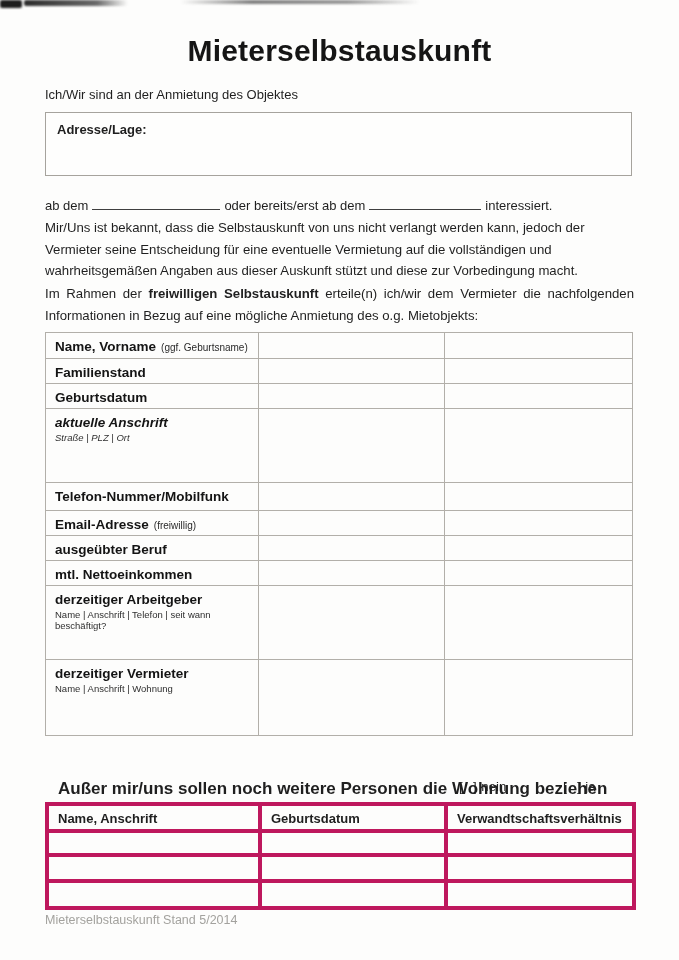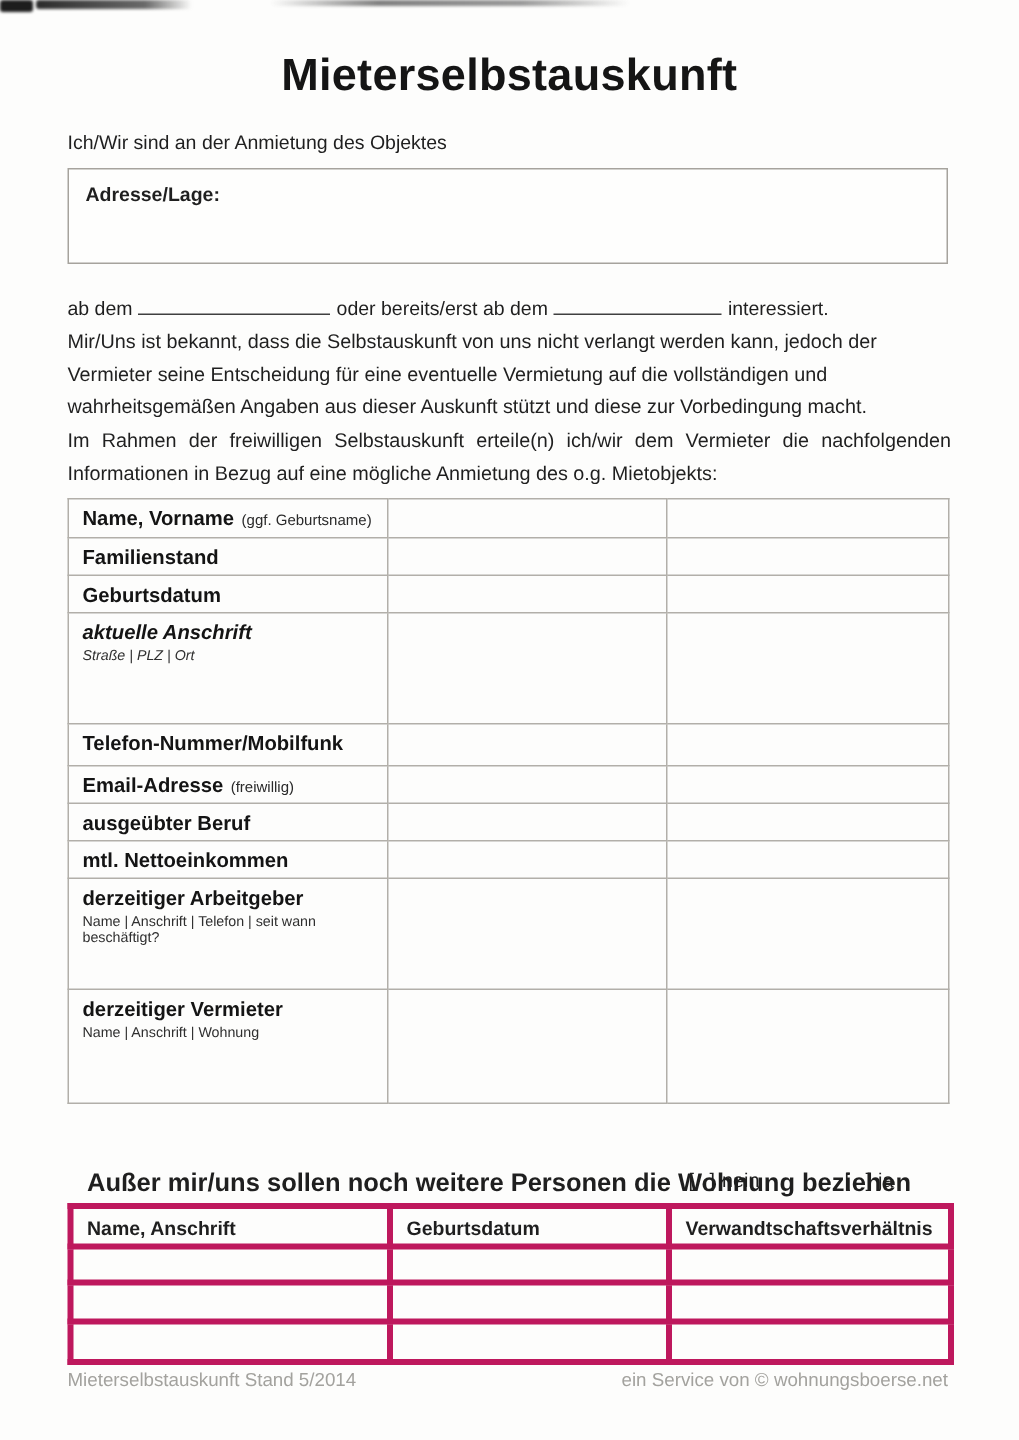--- a/index.html
+++ b/index.html
@@ -34,21 +34,21 @@
   .address-box .lbl{font-size:13px;font-weight:bold;padding:9px 0 0 11px;display:block;}
 
   .date-line{position:absolute;left:45px;top:196px;font-size:13px;white-space:nowrap;}
   .date-line .blank{display:inline-block;border-bottom:1.4px solid #3f3f3f;height:13px;vertical-align:baseline;margin:0 4px;}
   .blank-1{width:128px;}
   .blank-2{width:112px;}
 
   .para{position:absolute;left:45px;width:589px;font-size:13.2px;line-height:21.5px;}
   .para-1{top:217px;}
   .para-2{top:283px;text-align:justify;}
-  .para b{font-weight:normal;}
+  .para b{font-weight:bold;}
 
   table{border-collapse:collapse;table-layout:fixed;}
   .main-table{position:absolute;left:45px;top:332px;width:587px;}
   .main-table td{border:1px solid #b2afa9;vertical-align:top;padding:0;}
   .main-table td.corner{border:none;background:transparent;}
   .main-table td.hdr{
     font-size:13.5px;font-weight:bold;text-align:center;vertical-align:middle;color:#1b1b1b;
   }
   .main-table td.lbl{padding:4px 6px 2px 9px;}
   .lbl-main{font-size:13.5px;font-weight:bold;color:#141414;}
@@ -201,16 +201,15 @@
         <tr style="height: 27px;">
           <td></td>
           <td></td>
           <td></td>
         </tr>
       </tbody>
   </table>
 
   <div class="footer">
     <span class="left">Mieterselbstauskunft Stand 5/2014</span>
-    <span class="right">ein Service von © wohnungsboerse.net</span>
   </div>
 
 </div>
 
 </body></html>

